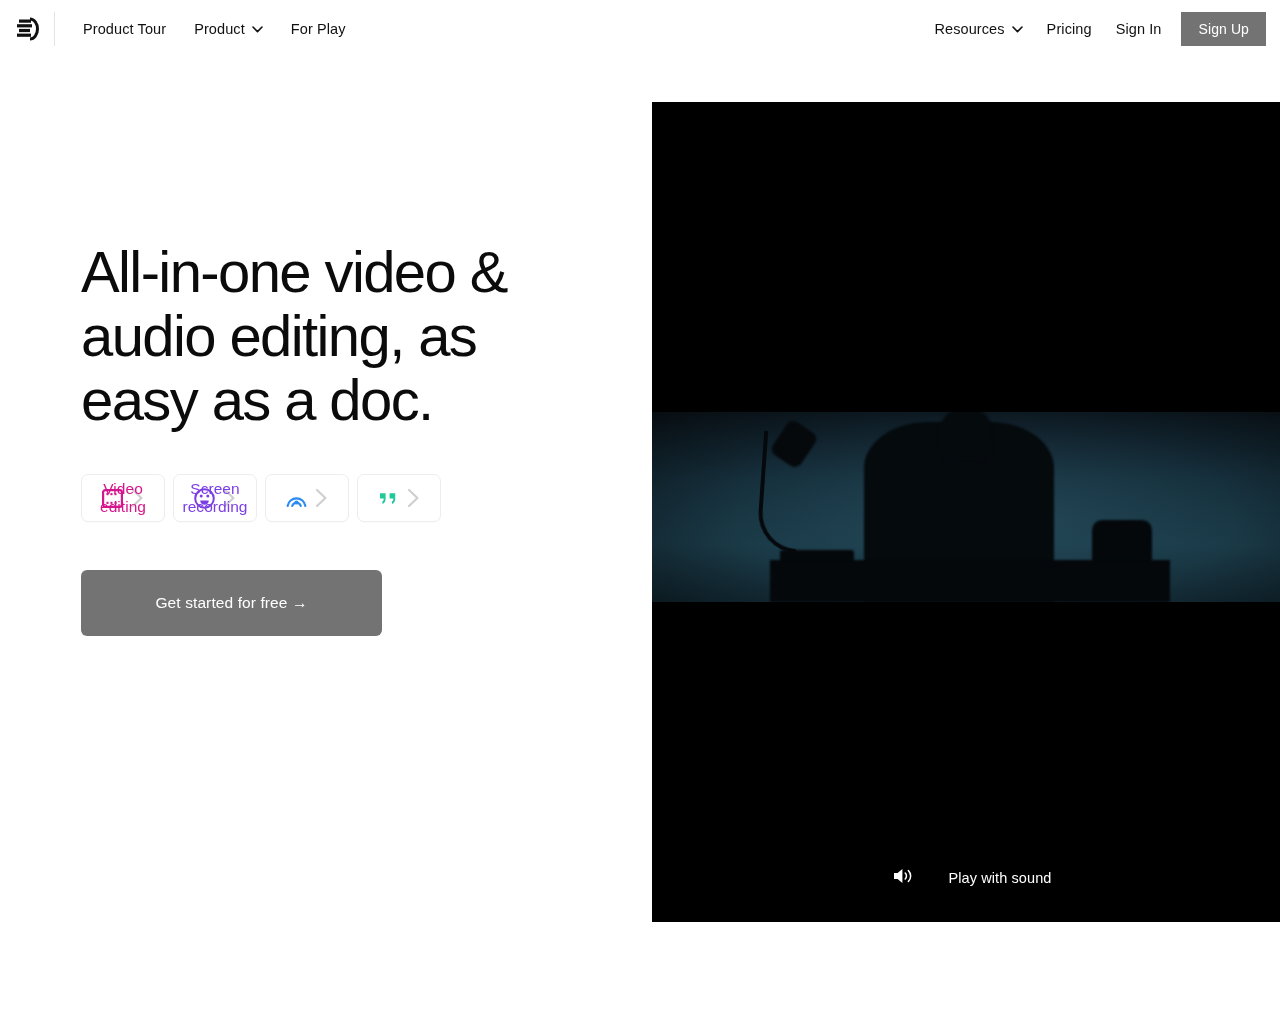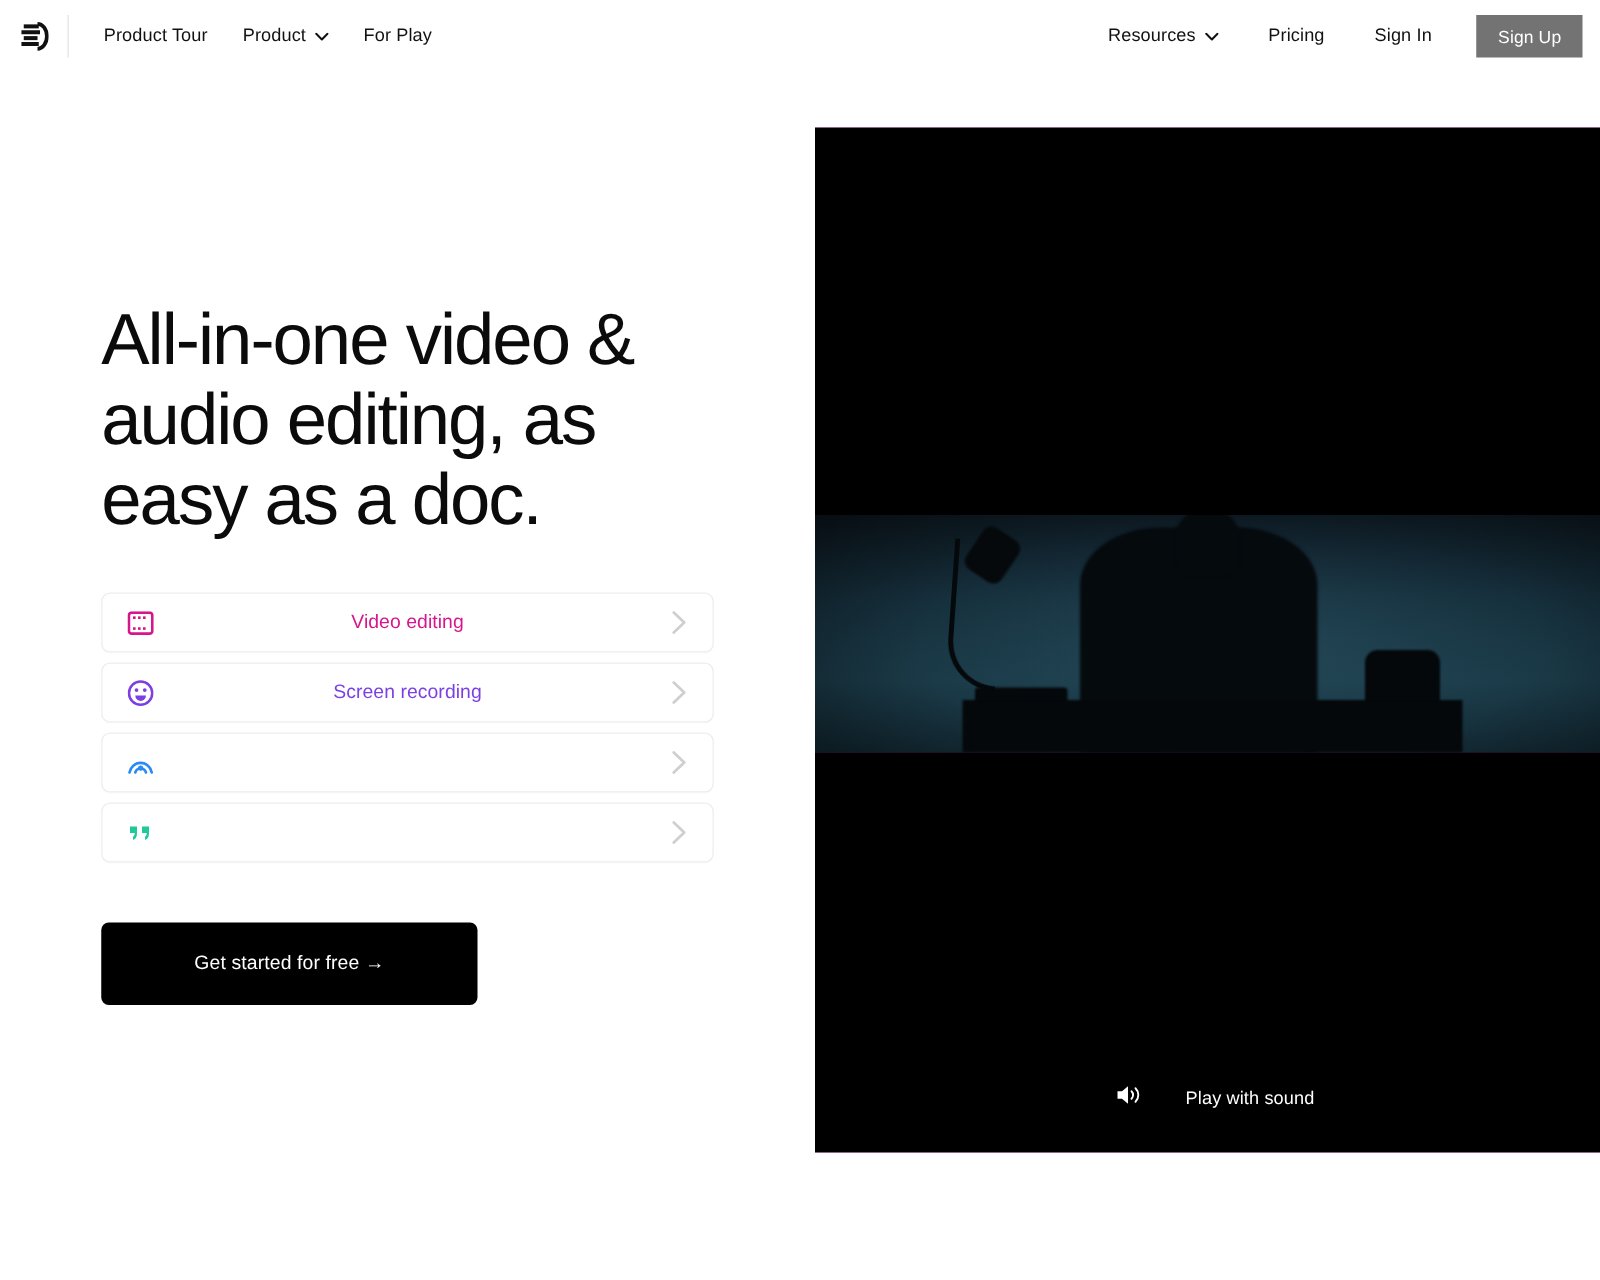--- a/index.html
+++ b/index.html
@@ -51,21 +51,21 @@
     gap: 7px;
     white-space: nowrap;
     line-height: 1;
     letter-spacing: 0.1px;
   }
   .nav-right {
     margin-left: auto;
     display: flex;
     align-items: center;
     margin-right: 14px;
-    gap: 16px;
+    gap: 0px;
   }
   .nav-right .nav-item { padding: 8px 12px; }
   .chev-down { display: block; }
   .signup-btn {
     background: #737373;
     color: #ffffff;
     font-size: 14px;
     padding: 8px 17px;
     border: none;
     font-family: "Liberation Sans", sans-serif;
@@ -89,21 +89,21 @@
     color: #0b0b0b;
     letter-spacing: -1.6px;
     margin-top: 140px;
     width: 470px;
   }
 
   .cards {
     margin-top: 42px;
     width: 490px;
     display: flex;
-    flex-direction: column;
+    flex-direction: row;
     gap: 8px;
   }
   .card {
     position: relative;
     height: 48px;
     border: 1px solid #ededed;
     border-radius: 7px;
     background: #ffffff;
     display: flex;
     align-items: center;
@@ -133,21 +133,21 @@
     height: 26px;
     display: flex;
     align-items: center;
     justify-content: center;
   }
 
   .cta {
     margin-top: 48px;
     width: 301px;
     height: 66px;
-    background: #000000;
+    background: #737373;
     border: none;
     border-radius: 6px;
     color: #ffffff;
     font-size: 15.5px;
     font-family: "Liberation Sans", sans-serif;
     cursor: pointer;
     letter-spacing: 0.1px;
   }
 
   

